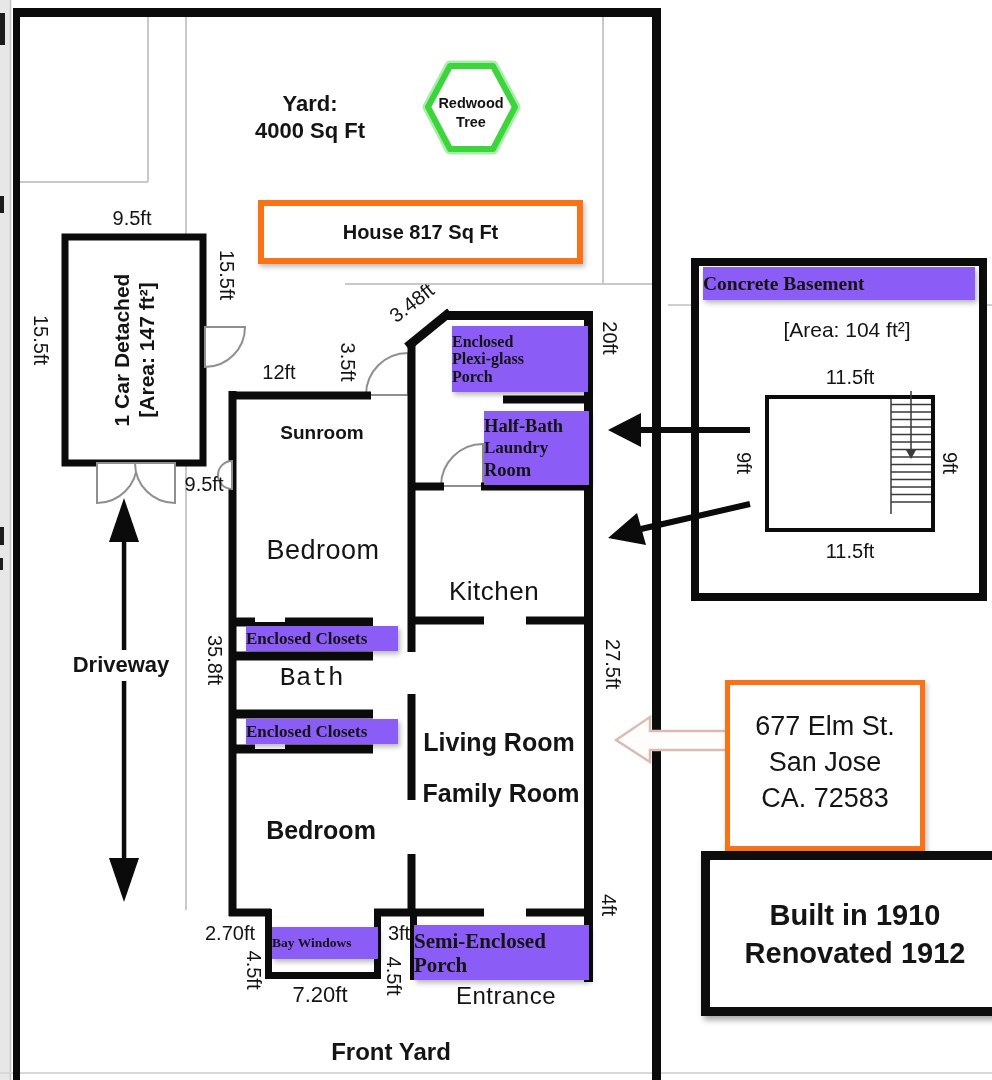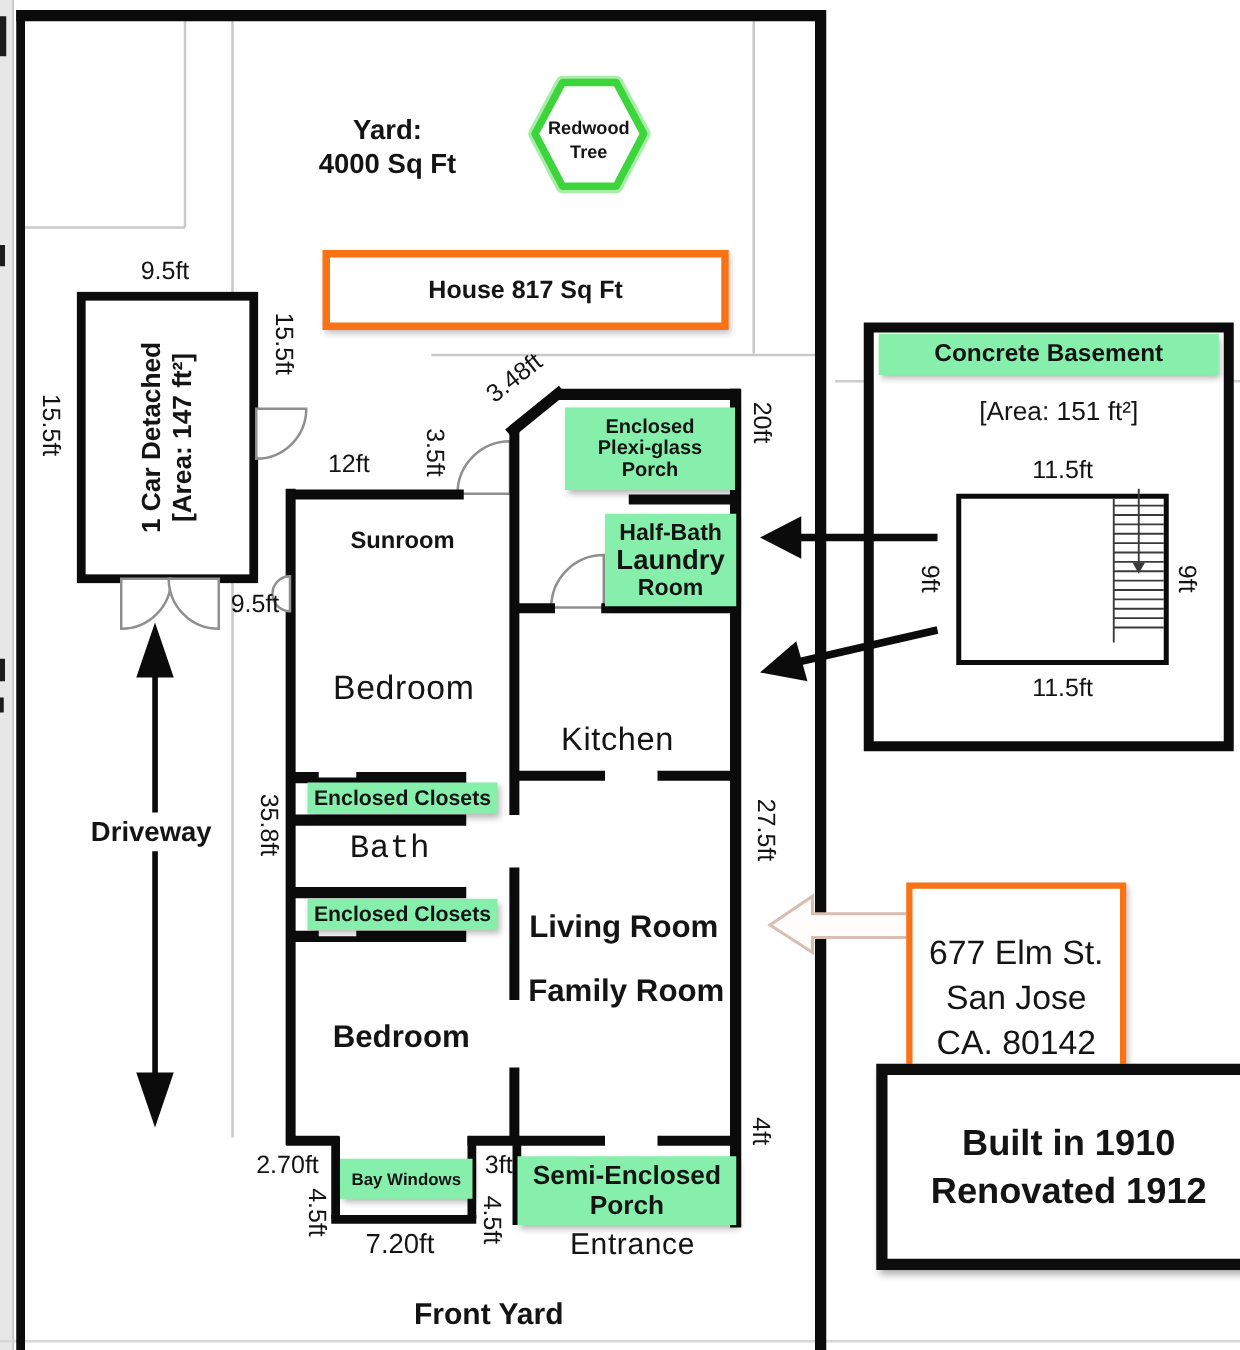--- a/index.html
+++ b/index.html
@@ -5,23 +5,23 @@
   html,body{margin:0;padding:0;background:#fff;}
   .stage{position:relative;width:992px;height:1080px;background:#fff;overflow:hidden;
          font-family:"Liberation Sans",sans-serif;color:#141414;}
   svg.plan{position:absolute;left:0;top:0;}
   .lbl{position:absolute;transform:translate(-50%,-50%);white-space:nowrap;
        font-size:20px;line-height:1.05;color:#141414;text-align:center;}
   .b{font-weight:bold;}
   .r90{transform:translate(-50%,-50%) rotate(90deg);}
   .rm90{transform:translate(-50%,-50%) rotate(-90deg);}
   .rdiag{transform:translate(-50%,-50%) rotate(-38deg);}
-  .wbox{position:absolute;background:#86efac;box-shadow:2px 3px 5px rgba(0,0,0,.28);
-        display:flex;flex-direction:column;align-items:center;justify-content:center;
-        text-align:center;box-sizing:border-box;}
+  .wbox{position:absolute;background:#8b5cf6;box-shadow:2px 3px 5px rgba(0,0,0,.28);
+        display:flex;flex-direction:column;align-items:flex-start;justify-content:center;
+        text-align:center;box-sizing:border-box;font-family:Liberation Serif, serif;}
   .redbox{position:absolute;background:#fff;border:6px solid #f97316;box-sizing:border-box;
         box-shadow:2px 3px 5px rgba(0,0,0,.25);display:flex;flex-direction:column;
         align-items:center;justify-content:center;text-align:center;}
   .blackbox{position:absolute;background:#fff;border:9px solid #0d0d0d;box-sizing:border-box;
         box-shadow:3px 4px 6px rgba(0,0,0,.35);display:flex;flex-direction:column;
         align-items:center;justify-content:center;text-align:center;margin-left:23px;}
   .roomlight{font-weight:400;letter-spacing:.5px;}
 </style>
 </head>
 <body>
@@ -186,21 +186,21 @@
 <div class="lbl b" style="left:501px;top:793px;font-size:25px;">Family Room</div>
 <div class="lbl roomlight" style="left:506px;top:996px;font-size:24px;">Entrance</div>
 
 <div class="wbox" style="left:452px;top:326px;width:136px;height:66px;">
   <span class="b" style="font-size:16px;line-height:17.5px;">Enclosed</span>
   <span class="b" style="font-size:16px;line-height:17.5px;">Plexi-glass</span>
   <span class="b" style="font-size:16px;line-height:17.5px;">Porch</span>
 </div>
 <div class="wbox" style="left:484px;top:411px;width:105px;height:74px;">
   <span class="b" style="font-size:18.5px;line-height:22px;">Half-Bath</span>
-  <span class="b" style="font-size:22px;line-height:22px;">Laundry</span>
+  <span class="b" style="font-size:17px;line-height:22px;">Laundry</span>
   <span class="b" style="font-size:18.5px;line-height:22px;">Room</span>
 </div>
 <div class="wbox" style="left:246px;top:626px;width:152px;height:25px;">
   <span class="b" style="font-size:17px;">Enclosed Closets</span>
 </div>
 <div class="wbox" style="left:246px;top:719px;width:152px;height:25px;">
   <span class="b" style="font-size:17px;">Enclosed Closets</span>
 </div>
 <div class="wbox" style="left:272px;top:927px;width:106px;height:32px;">
   <span class="b" style="font-size:13.5px;">Bay Windows</span>
@@ -209,30 +209,30 @@
   <span class="b" style="font-size:21px;line-height:24px;">Semi-Enclosed</span>
   <span class="b" style="font-size:21px;line-height:24px;">Porch</span>
 </div>
 
 <div class="lbl b" style="left:121px;top:665px;font-size:22px;">Driveway</div>
 <div class="lbl b" style="left:391px;top:1052px;font-size:24px;">Front Yard</div>
 
 <div class="wbox" style="left:703px;top:267px;width:272px;height:33px;">
   <span class="b" style="font-size:19.5px;">Concrete Basement</span>
 </div>
-<div class="lbl" style="left:847px;top:330px;font-size:21px;">[Area: 151 ft²]</div>
+<div class="lbl" style="left:847px;top:330px;font-size:21px;">[Area: 104 ft²]</div>
 <div class="lbl" style="left:850px;top:377px;">11.5ft</div>
 <div class="lbl" style="left:850px;top:551px;">11.5ft</div>
 <div class="lbl r90" style="left:743px;top:463px;">9ft</div>
 <div class="lbl r90" style="left:949px;top:463px;">9ft</div>
 
-<div class="redbox" style="left:725px;top:706px;width:176px;height:171px;border-width:5px;justify-content:flex-start;padding-top:33px;">
+<div class="redbox" style="left:725px;top:680px;width:200px;height:171px;border-width:5px;justify-content:flex-start;padding-top:23px;">
   <div style="font-size:27px;line-height:36px;">677 Elm St.</div>
   <div style="font-size:27px;line-height:36px;">San Jose</div>
-  <div style="font-size:27px;line-height:36px;">CA. 80142</div>
+  <div style="font-size:27px;line-height:36px;">CA. 72583</div>
 </div>
 
 <div class="blackbox" style="left:678px;top:851px;width:308px;height:165px;">
   <div class="b" style="font-size:29px;line-height:38px;">Built in 1910</div>
   <div class="b" style="font-size:29px;line-height:38px;">Renovated 1912</div>
 </div>
 
 </div>
 
 </body></html>

